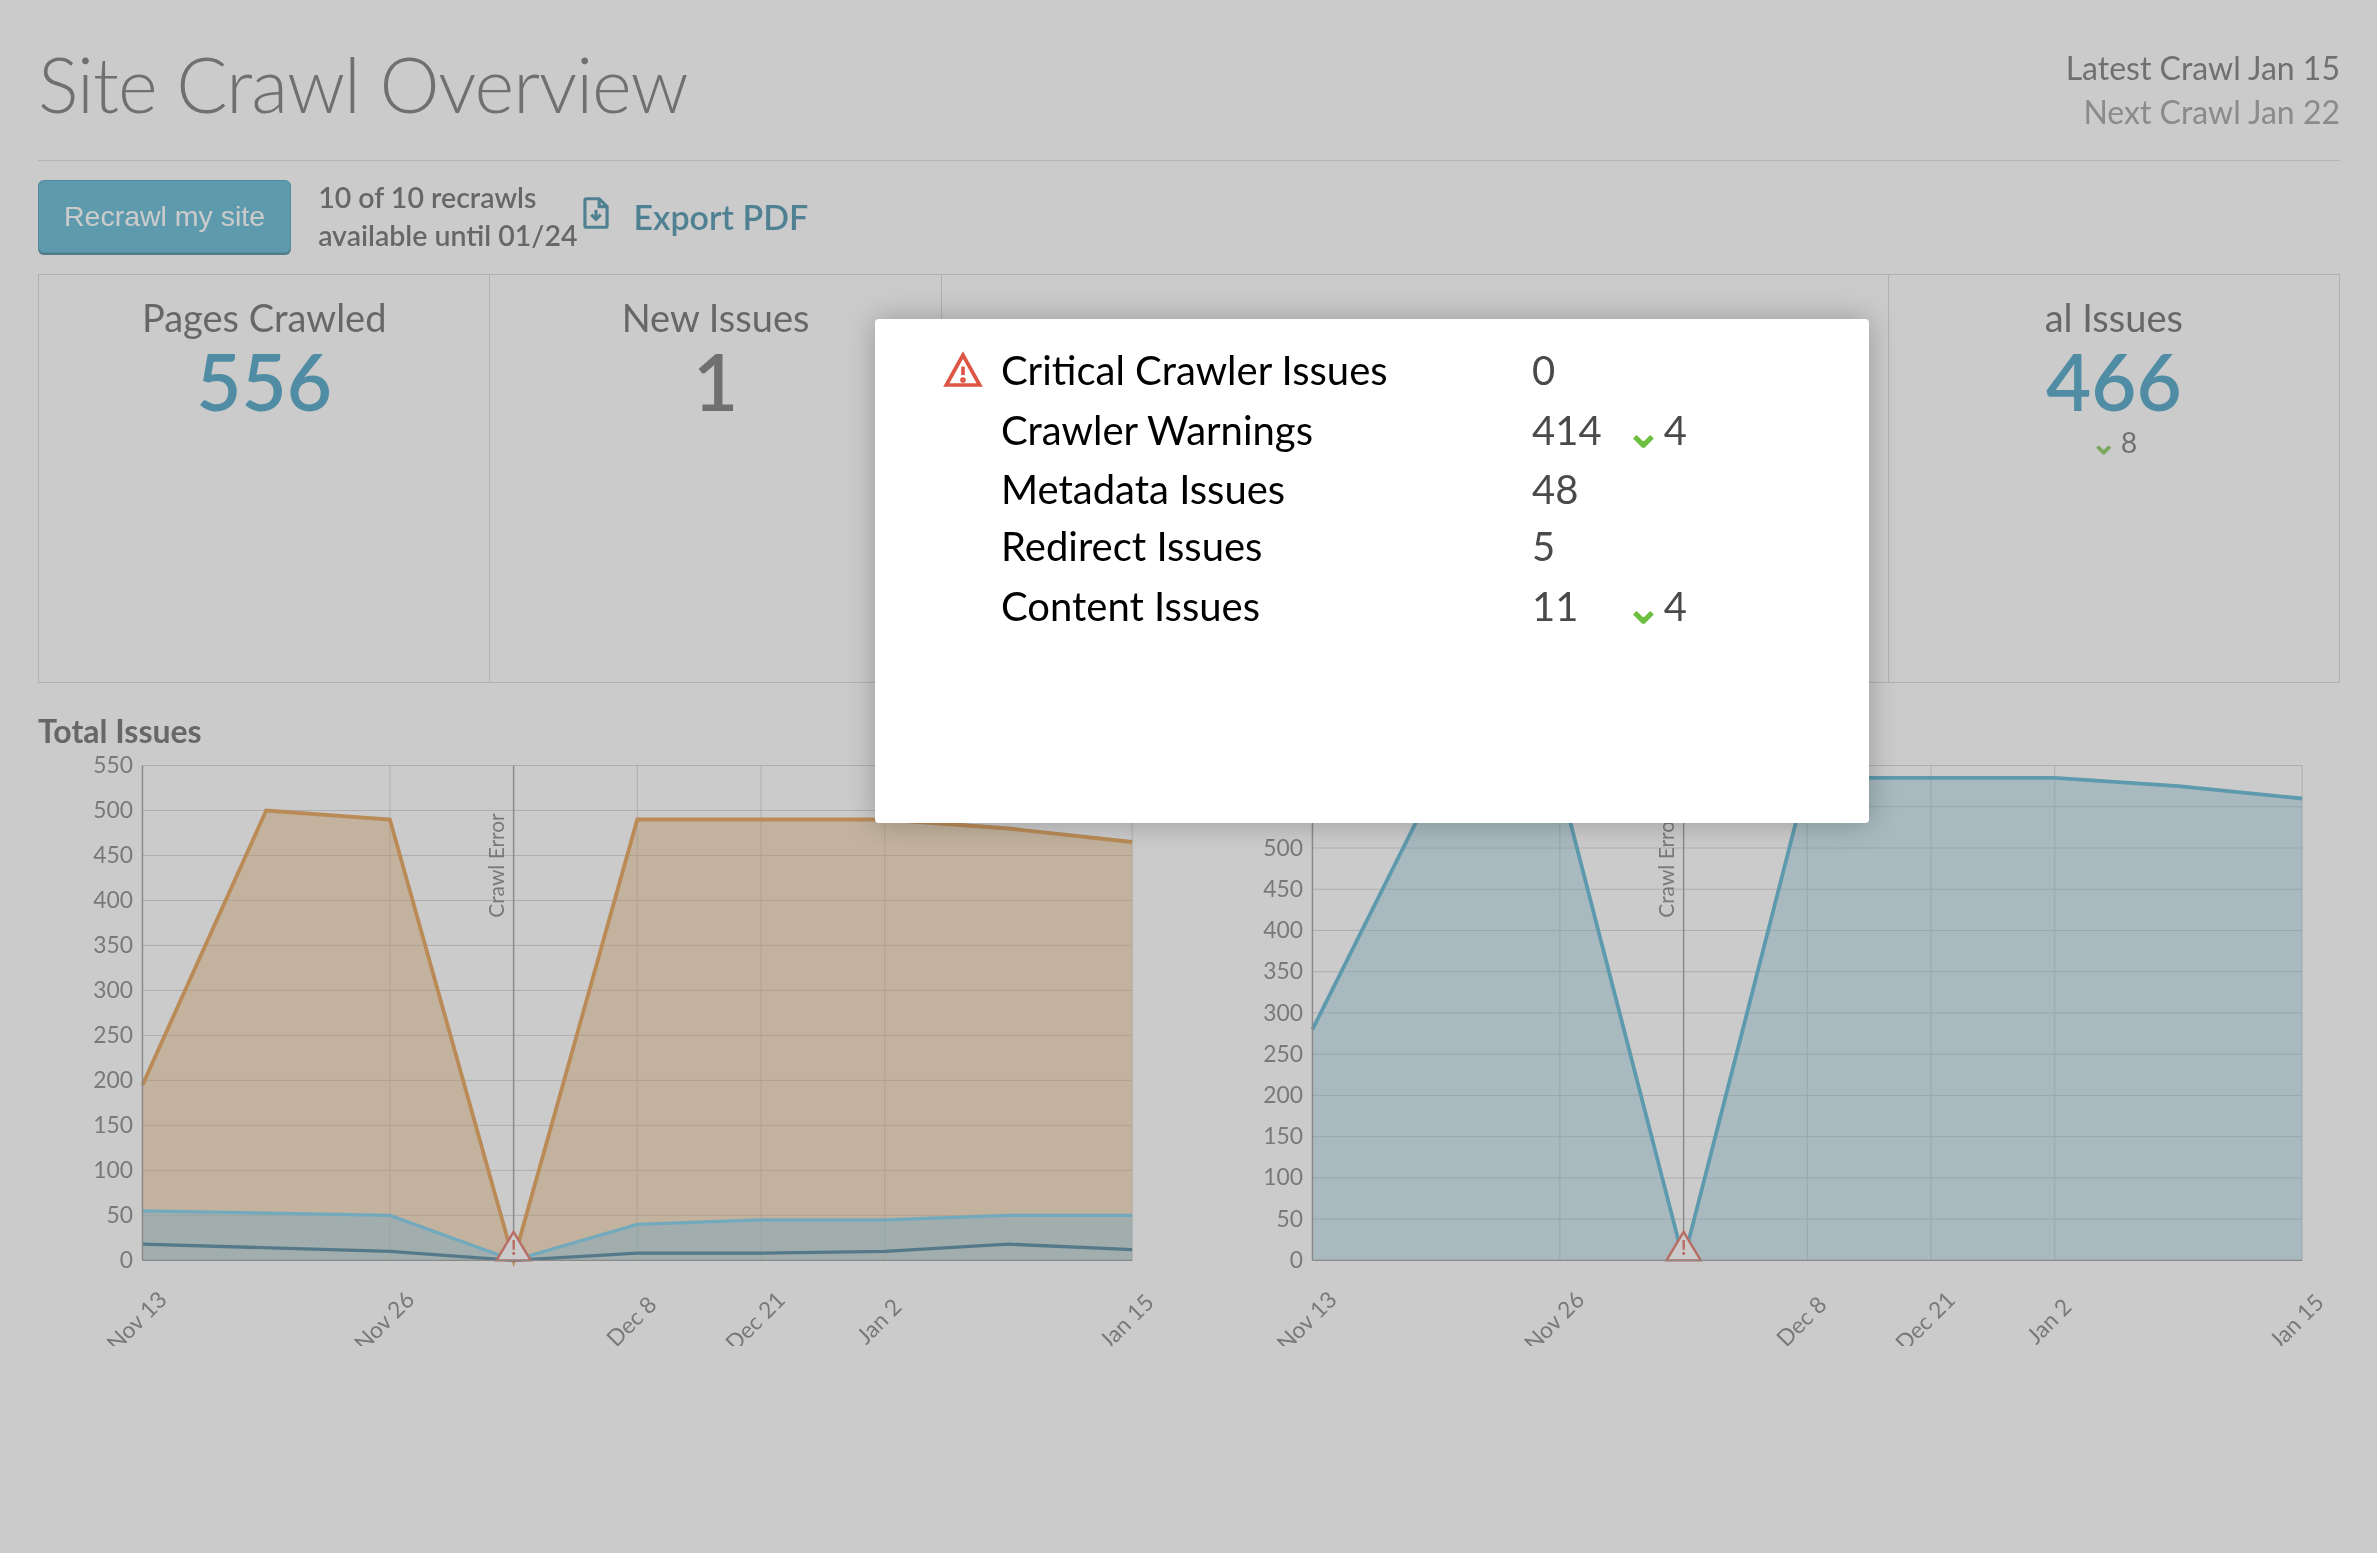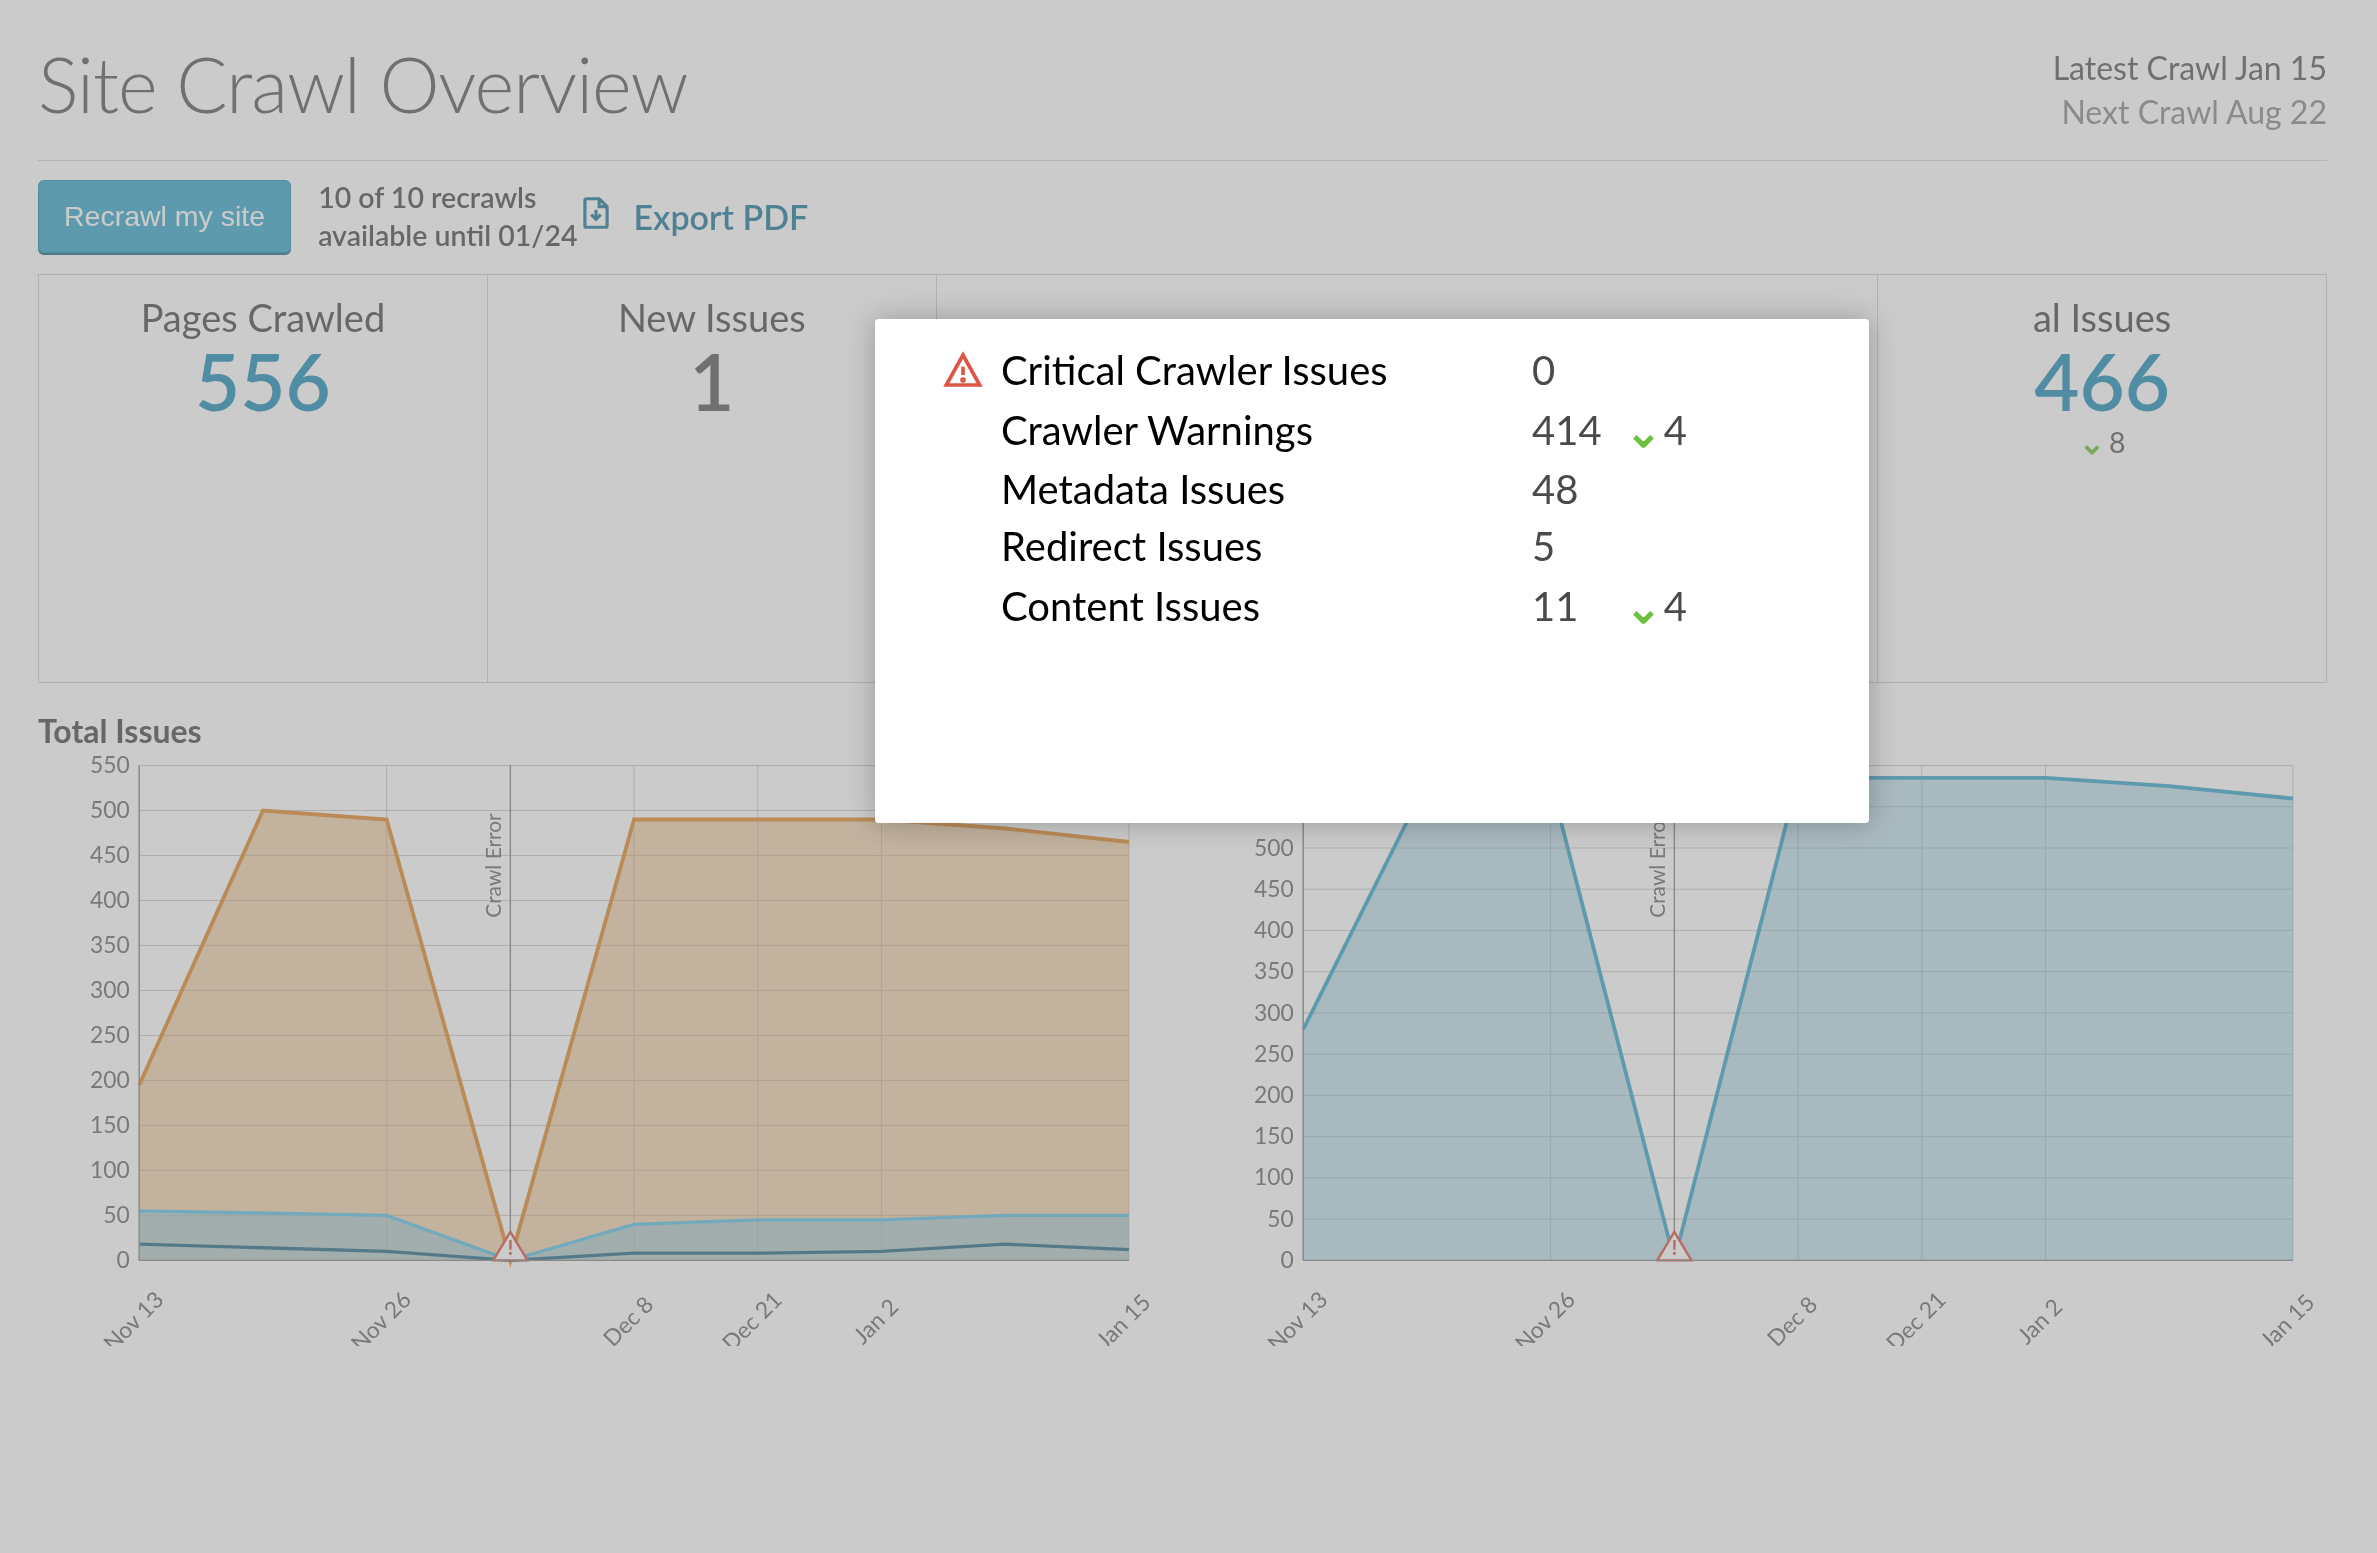--- a/index.html
+++ b/index.html
@@ -12,21 +12,21 @@
     overflow: hidden;
   }
   .overlay {
     position: absolute;
     inset: 0;
     background: rgba(140,140,140,0.45);
     z-index: 10;
     pointer-events: none;
   }
   .content {
-    padding: 38px 51px 0 38px;
+    padding: 38px 38px 0 38px;
   }
   .header-row {
     display: flex;
     justify-content: space-between;
     align-items: flex-start;
     border-bottom: 1.9px solid #d7d7d7;
     padding-bottom: 28.5px;
     margin-bottom: 17px;
   }
   h1.page-title {
@@ -130,21 +130,21 @@
   .cat-delta .arrow { color: #6cbf3f; font-size: 44px; font-weight: 800; margin-right: 1.9px; }
 </style>
 </head>
 <body>
 
 <div class="content">
   <div class="header-row">
     <h1 class="page-title">Site Crawl Overview</h1>
     <div class="crawl-dates">
       <div>Latest Crawl Jan 15</div>
-      <div class="next">Next Crawl Aug 22</div>
+      <div class="next">Next Crawl Jan 22</div>
     </div>
   </div>
 
   <div class="action-row">
     <div class="action-left">
       <button class="btn-recrawl">Recrawl my site</button>
       <div class="recrawl-info">
         <div>10 of 10 recrawls</div>
         <div>available until 01/24</div>
       </div>

